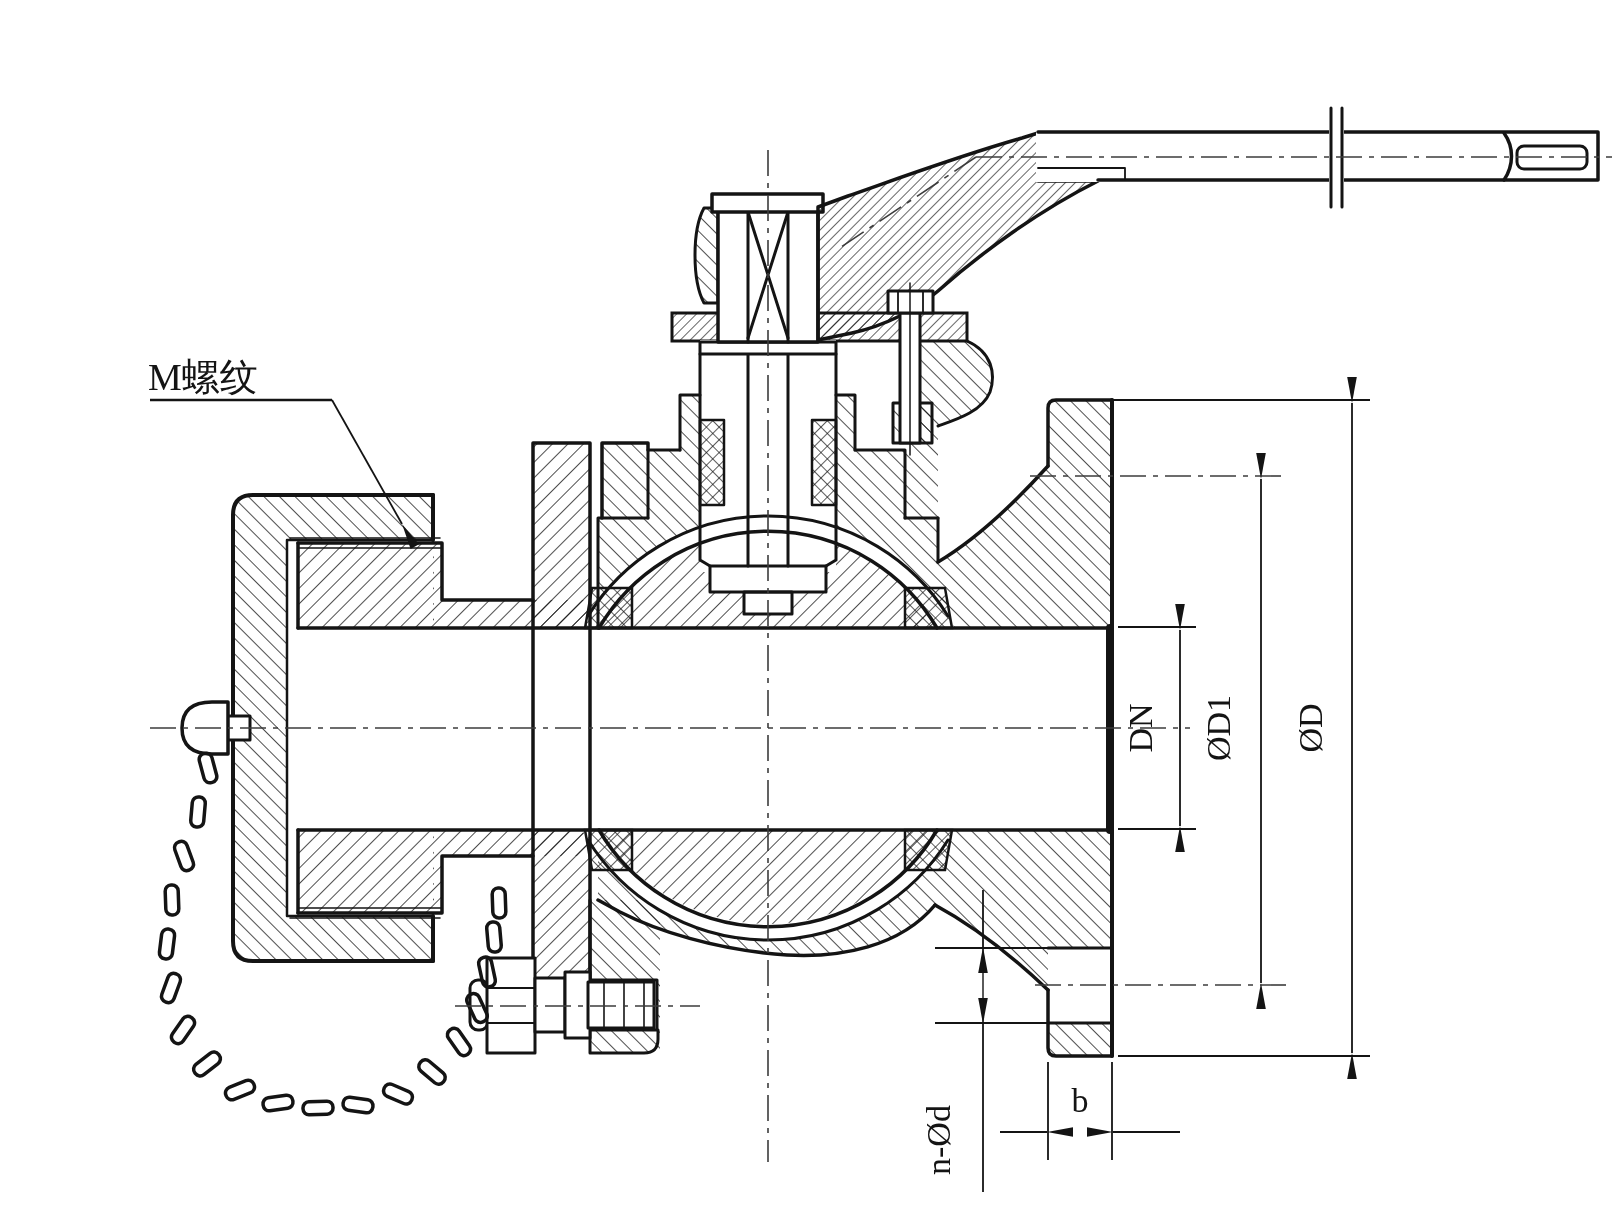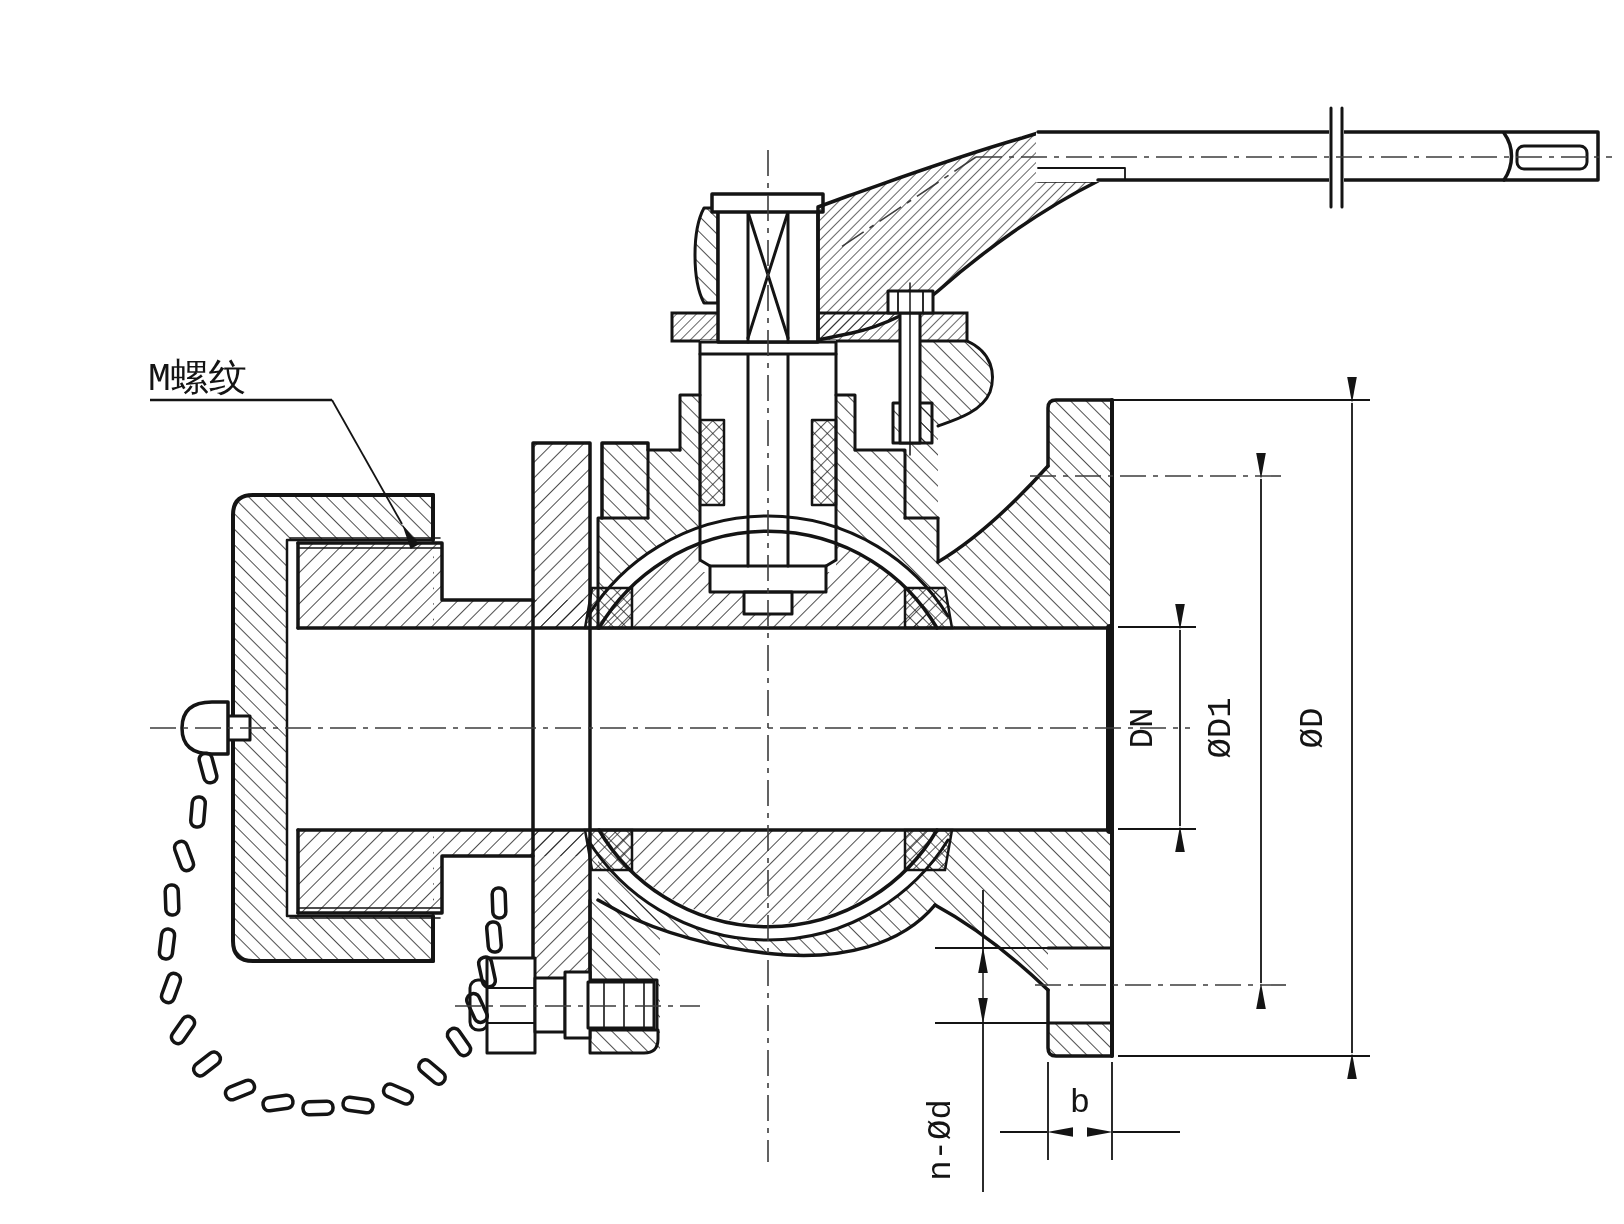--- a/index.html
+++ b/index.html
@@ -1,17 +1,17 @@
 <!DOCTYPE html>
 <html><head>
 <meta charset="utf-8">
 <style>
   html,body{margin:0;padding:0;background:#ffffff;}
   .stage{position:relative;width:1624px;height:1224px;background:#fff;overflow:hidden;
-         font-family:Liberation Mono, monospace;}
+         font-family:Liberation Serif, serif;}
   svg{display:block}
   text{fill:#141414}
   .dimtxt{font-size:34px;}
   .lbltxt{font-size:38px;}
 </style>
 </head>
 <body>
 
 <div class="stage">
 <svg width="1624" height="1224" viewBox="0 0 1624 1224">

